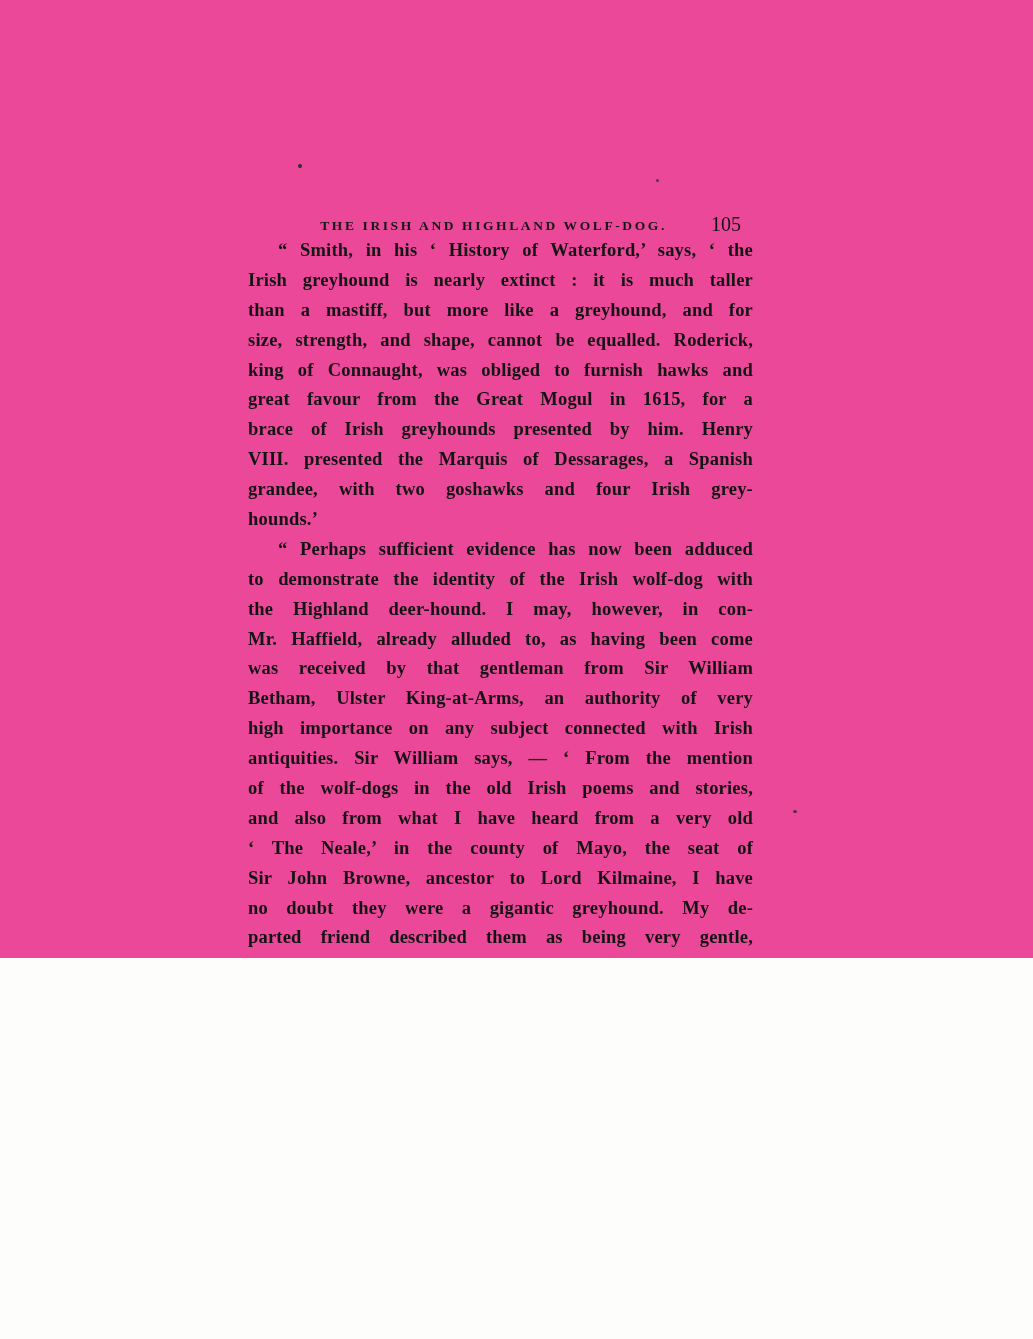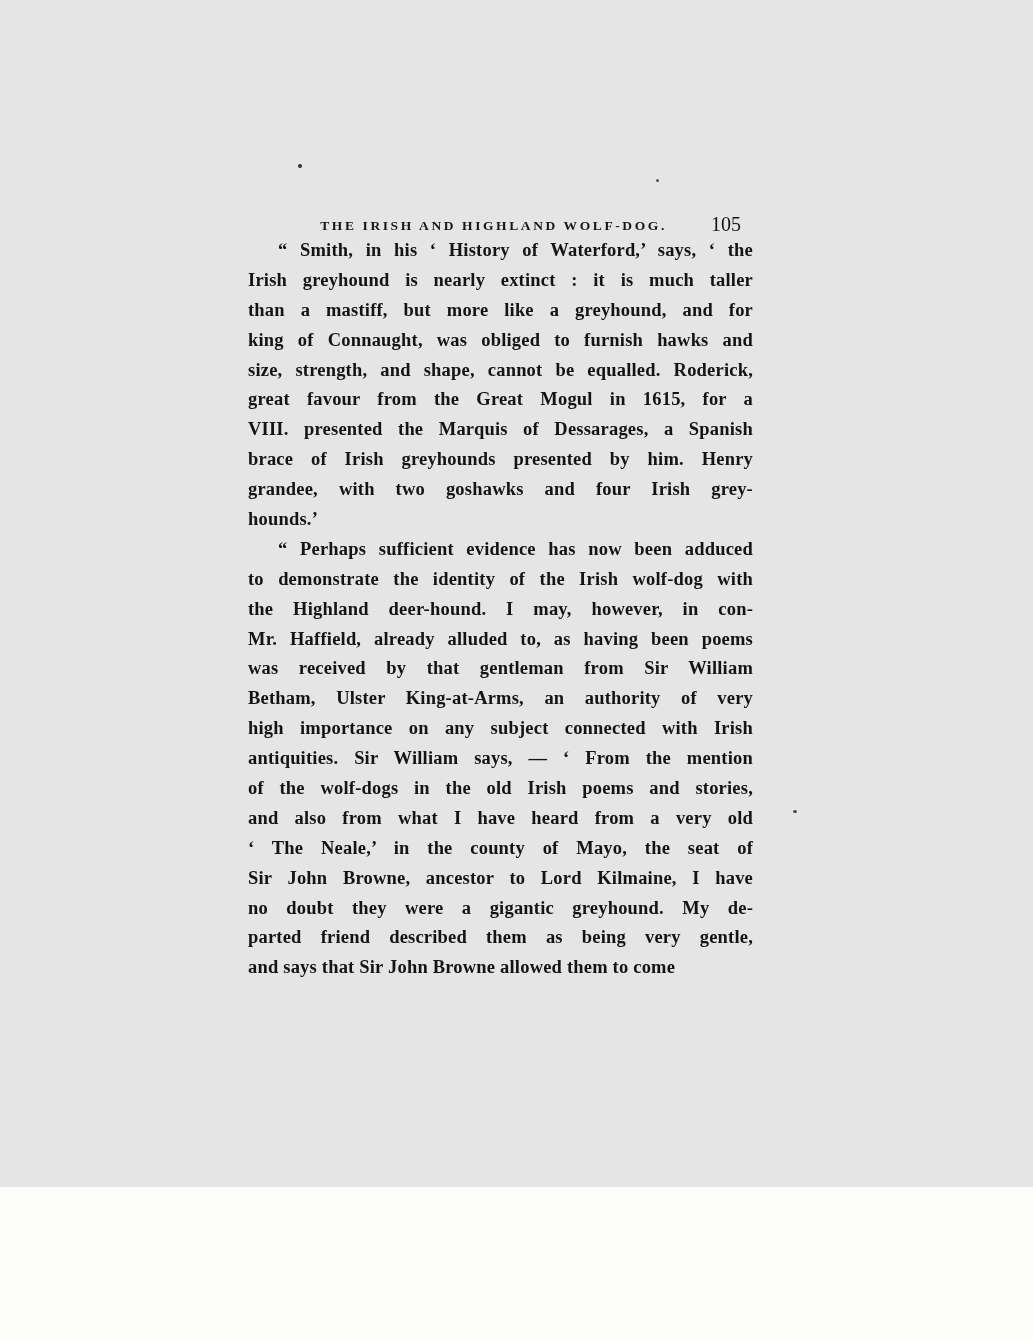--- a/index.html
+++ b/index.html
@@ -4,22 +4,22 @@
 <style>
   * { margin: 0; padding: 0; box-sizing: border-box; }
   html, body {
     width: 1033px;
     background: #fdfdfc;
     font-family: "Liberation Serif", "DejaVu Serif", serif;
   }
   .page {
     position: relative;
     width: 1033px;
-    height: 1187px;
-    background: #e5e5e5;
+    height: 958px;
+    background: #ec4899;
     overflow: hidden;
     color: #121212;
   }
   .running-header {
     position: absolute;
     left: 248px;
     top: 213px;
     width: 505px;
     height: 24px;
   }
@@ -87,33 +87,33 @@
   <div class="running-header">
     <div class="running-title">THE IRISH AND HIGHLAND WOLF-DOG.</div>
     <div class="page-number">105</div>
   </div>
 
   <div class="body-text">
       <div class="paragraph">
         <div class="line first">“ Smith, in his ‘ History of Waterford,’ says, ‘ the</div>
         <div class="line">Irish greyhound is nearly extinct : it is much taller</div>
         <div class="line">than a mastiff, but more like a greyhound, and for</div>
+        <div class="line">size, strength, and shape, cannot be equalled. Roderick,</div>
         <div class="line">king of Connaught, was obliged to furnish hawks and</div>
-        <div class="line">size, strength, and shape, cannot be equalled. Roderick,</div>
         <div class="line">great favour from the Great Mogul in 1615, for a</div>
+        <div class="line">brace of Irish greyhounds presented by him. Henry</div>
         <div class="line">VIII. presented the Marquis of Dessarages, a Spanish</div>
-        <div class="line">brace of Irish greyhounds presented by him. Henry</div>
         <div class="line">grandee, with two goshawks and four Irish grey-</div>
         <div class="line last">hounds.’</div>
       </div>
       <div class="paragraph">
         <div class="line first">“ Perhaps sufficient evidence has now been adduced</div>
         <div class="line">to demonstrate the identity of the Irish wolf-dog with</div>
         <div class="line">the Highland deer-hound. I may, however, in con-</div>
-        <div class="line">Mr. Haffield, already alluded to, as having been poems</div>
+        <div class="line">Mr. Haffield, already alluded to, as having been come</div>
         <div class="line">was received by that gentleman from Sir William</div>
         <div class="line">Betham, Ulster King-at-Arms, an authority of very</div>
         <div class="line">high importance on any subject connected with Irish</div>
         <div class="line">antiquities. Sir William says, — ‘ From the mention</div>
         <div class="line">of the wolf-dogs in the old Irish poems and stories,</div>
         <div class="line">and also from what I have heard from a very old</div>
         <div class="line">‘ The Neale,’ in the county of Mayo, the seat of</div>
         <div class="line">Sir John Browne, ancestor to Lord Kilmaine, I have</div>
         <div class="line">no doubt they were a gigantic greyhound. My de-</div>
         <div class="line">parted friend described them as being very gentle,</div>

